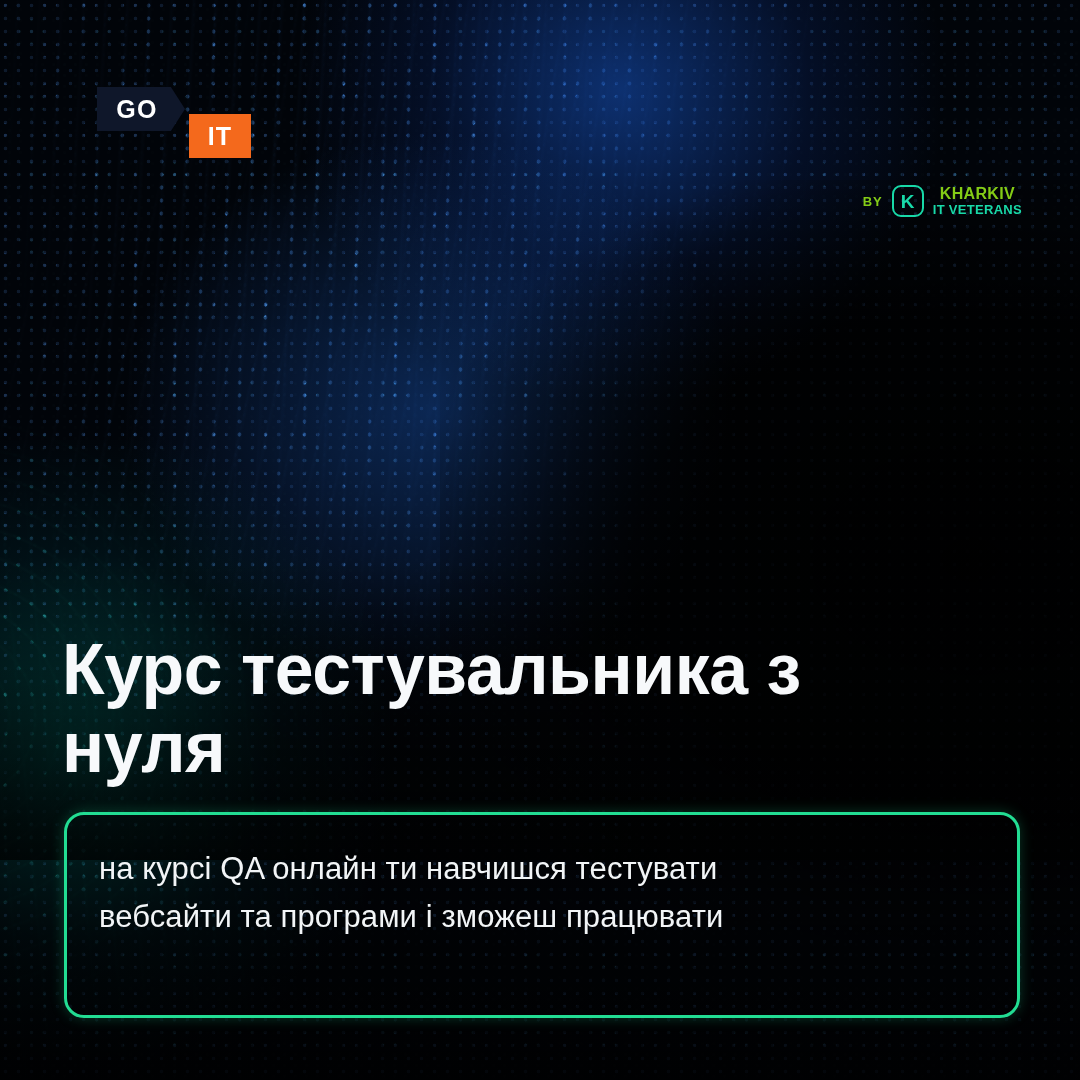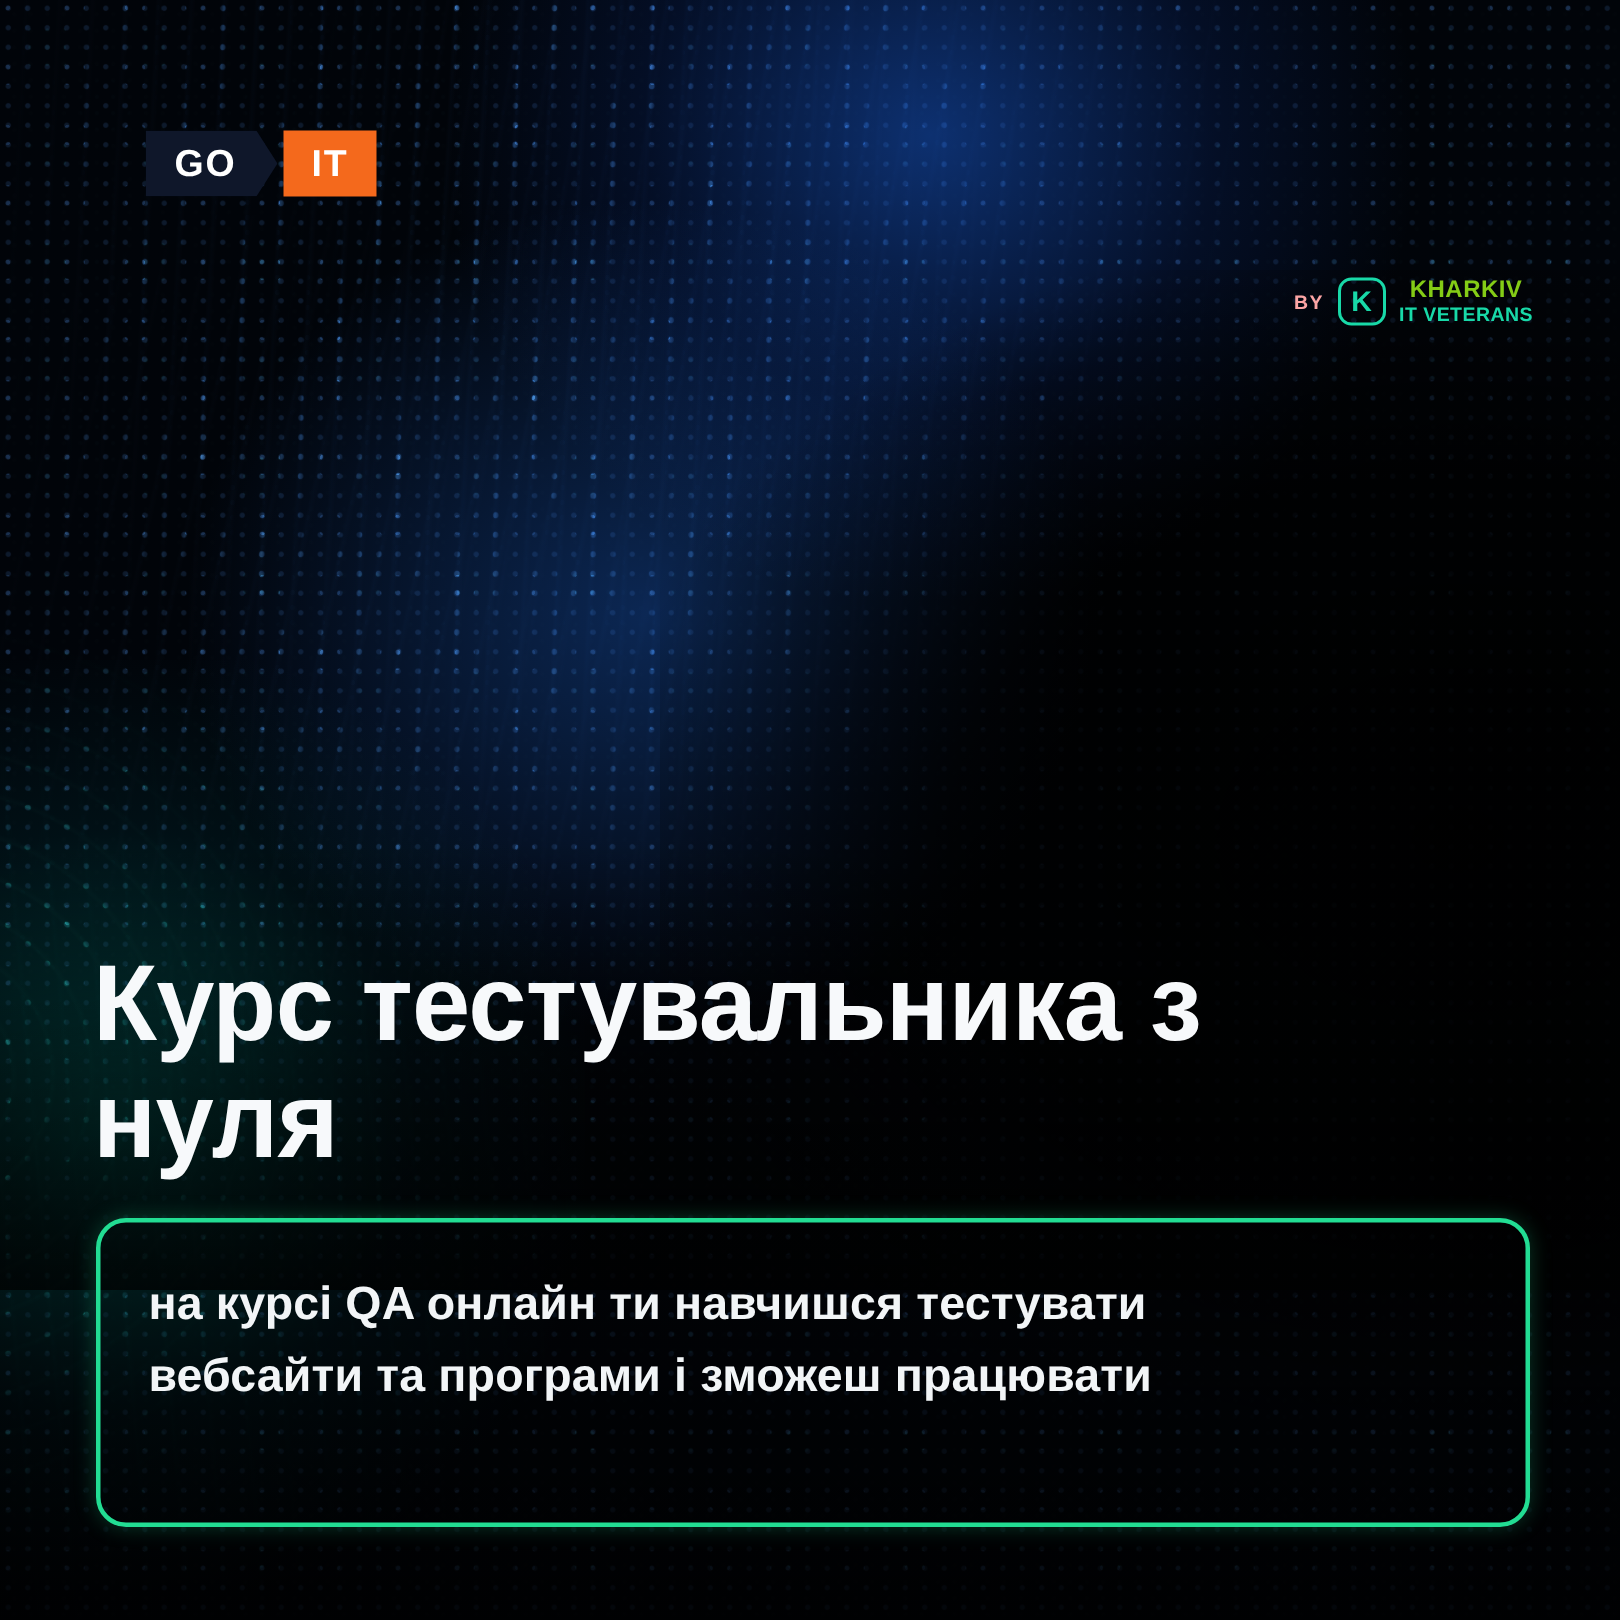--- a/index.html
+++ b/index.html
@@ -162,21 +162,21 @@
     display:flex; align-items:center; justify-content:center;
     clip-path: polygon(0 0, 84% 0, 100% 50%, 84% 100%, 0 100%);
     padding-right:8px;
   }
   .goit-go span {
     color:#ffffff; font-weight:700; font-size:25px;
     letter-spacing:1.2px; font-family:"Liberation Sans", sans-serif;
   }
   .goit-it {
     background:#F4691C; width:62px; height:44px; margin-left:4px;
-    display:flex; align-items:center; justify-content:center;
+    display:flex; align-items:center; justify-content:center;margin-top:27px;
   }
   .goit-it span {
     color:#ffffff; font-weight:700; font-size:25px;
     letter-spacing:1.2px; font-family:"Liberation Sans", sans-serif;
   }
 
   
   #v2t {
     position:absolute; right:58px; top:60px; z-index:20;
     text-align:right;
@@ -194,21 +194,21 @@
     transform: scaleX(1.03);
     transform-origin: right center;
   }
   .v2t-two { color:#1BC9A0; }
 
   #byline {
     position:absolute; right:58px; top:185px; z-index:20;
     display:flex; align-items:center; gap:9px;
   }
   .by-label {
-    color:#fca5a5; font-size:13px; font-weight:700; letter-spacing:1px;
+    color:#84cc16; font-size:13px; font-weight:700; letter-spacing:1px;
   }
   .k-badge {
     width:32px; height:32px; border:2.5px solid #18D9A8; border-radius:9px;
     display:flex; align-items:center; justify-content:center;
   }
   .k-badge span {
     color:#18D9A8; font-weight:700; font-size:19px; line-height:19px;
   }
   .k-text { line-height:1.02; }
   .k-text .k1 {
@@ -239,21 +239,21 @@
     position:absolute; left:64px; top:812px; width:956px; height:206px;
     border:3px solid #22DD93; border-radius:20px; z-index:20;
     box-shadow: 0 0 14px rgba(34,221,147,0.25);
   }
   #desc-text {
     position:absolute; left:32px; top:30px; right:30px;
     color:#f2f5f7;
     font-family:"Liberation Sans", sans-serif;
     font-size:31px;
     line-height:48px;
-    font-weight:700;
+    font-weight:400;
     letter-spacing:0.1px;
   }
   #desc-text span { display:block; white-space:nowrap; }
 </style>
 </head>
 <body>
 
 <div id="poster">
 
   <div class="bg-layer">

